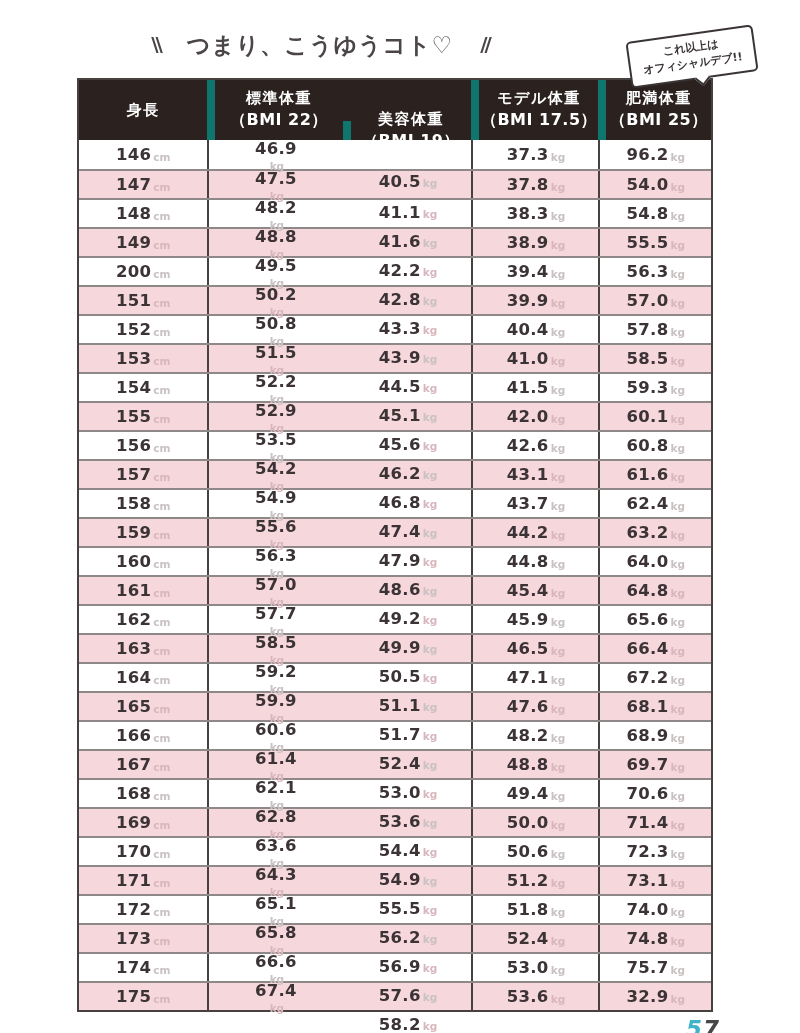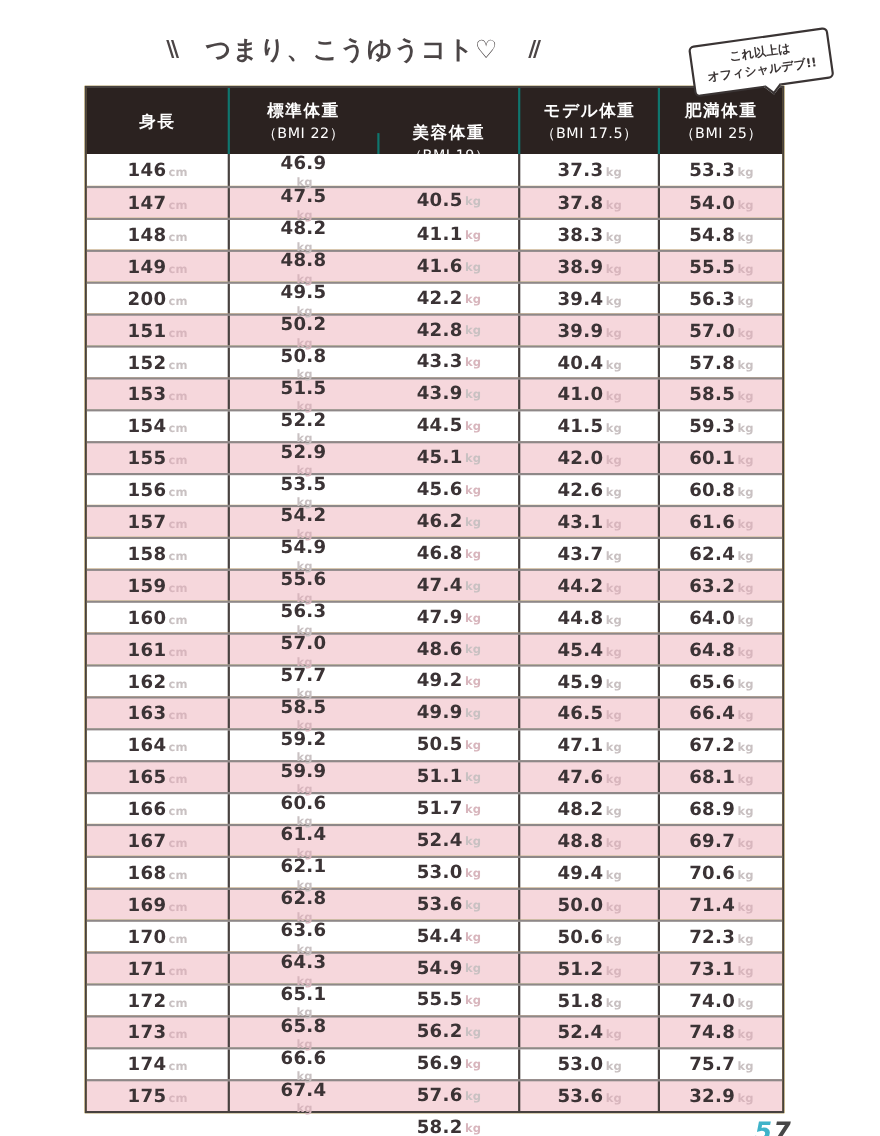--- a/index.html
+++ b/index.html
@@ -92,30 +92,30 @@
     color: #ffffff;
   }
   .thead .cell {
     box-sizing: border-box;
     display: flex;
     flex-direction: column;
     justify-content: center;
     align-items: center;
     gap: 2px;
   }
-  .thead .cell + .cell { border-left: 2px solid #0f766e; }
+  .thead .cell + .cell { border-left: 8px solid #0f766e; }
   .h-label {
     font-size: 15px;
     font-weight: 700;
     letter-spacing: 1.5px;
     white-space: nowrap;
   }
   .h-sub {
-    font-size: 13px;
-    font-weight: 400;
+    font-size: 16px;
+    font-weight: 700;
     letter-spacing: 0.5px;
     white-space: nowrap;
   }
   .h-sub:empty { display: none; }
 
   .tbody .row {
     display: flex;
     height: 29px;
     box-sizing: border-box;
     border-top: 2px solid #8e8888;
@@ -217,21 +217,21 @@
         </div>
         <div class="cell c3">
           <span class="num">40.5</span>
           <span class="unit">kg</span>
         </div>
         <div class="cell c4">
           <span class="num">37.3</span>
           <span class="unit">kg</span>
         </div>
         <div class="cell c5">
-          <span class="num">53.3</span>
+          <span class="num">96.2</span>
           <span class="unit">kg</span>
         </div>
       </div>
       <div class="row pink">
         <div class="cell c1">
           <span class="num">147</span>
           <span class="unit">cm</span>
         </div>
         <div class="cell c2">
           <span class="num">47.5</span>

